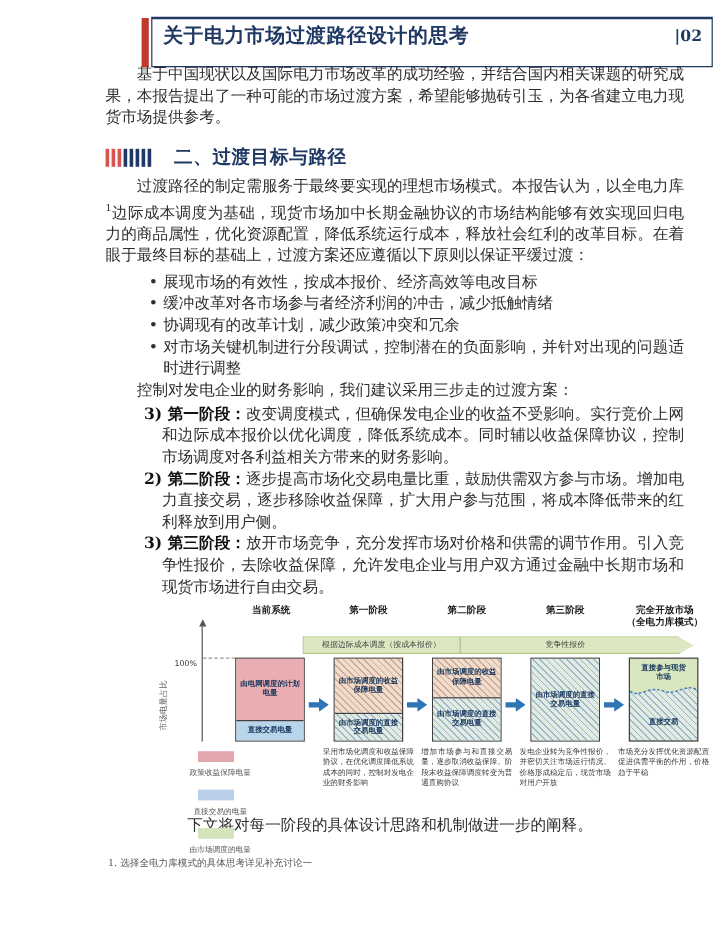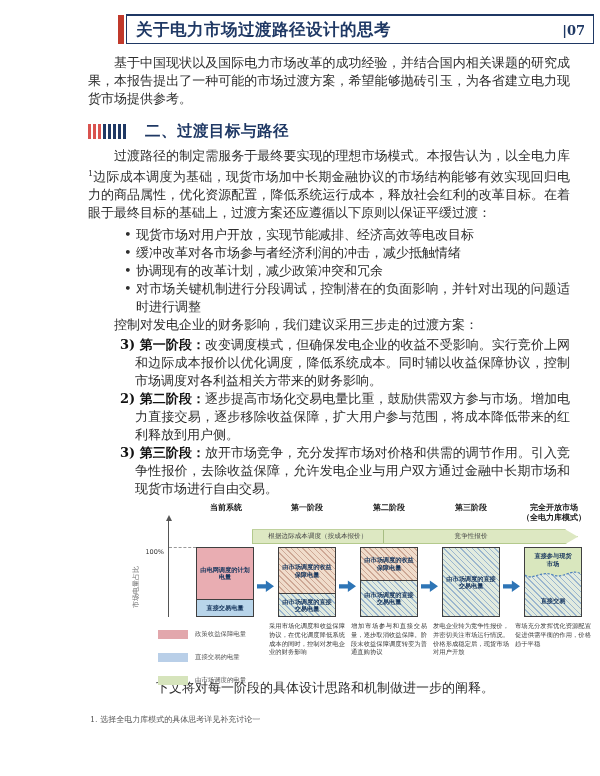--- a/index.html
+++ b/index.html
@@ -6,21 +6,21 @@
   .page{
     position:relative;width:600px;height:776px;background:#ffffff;
     margin:0 auto;overflow:hidden;
     font-family:"DejaVu Serif","Liberation Serif",serif;color:#2e2e2e;
   }
   
   .hdr{position:absolute;left:126px;top:14px;right:6px;}
   .hdr-box{
     position:relative;border:1px solid #1f3864;border-top:2px solid #1f3864;
     border-bottom:1.6px solid #1f3864;display:flex;justify-content:space-between;
-    align-items:center;padding:3px 8px 2px 9px;
+    align-items:center;padding:3px 8px 14px 9px;
   }
   .hdr-redbar{position:absolute;left:-9px;top:-1px;bottom:-1px;width:6px;background:#c0392b;}
   .hdr-title{font-size:16.5px;font-weight:bold;color:#1f3864;letter-spacing:.5px;}
   .hdr-pageno{font-size:13px;font-weight:bold;color:#1f3864;}
   
   .content{position:absolute;left:88px;top:54px;width:482px;font-size:13px;line-height:18px;text-align:justify;}
   .intro{margin:0 0 8px 0;text-indent:2em;}
   .sec-head{margin:14px 0 7px 0;display:flex;align-items:center;}
   .bars{display:flex;align-items:center;height:15px;margin-right:17px;}
   .bars i{display:block;width:3px;height:15px;margin-right:2px;}
@@ -72,40 +72,40 @@
   .farrow{position:absolute;top:77px;width:17px;height:12px;background:#2e75b6;
     clip-path:polygon(0 32%,52% 32%,52% 2%,100% 50%,52% 98%,52% 68%,0 68%);}
   .c5wave{position:absolute;left:0;top:0;width:100%;height:100%;}
   .c5top{position:absolute;left:7px;top:4px;width:42px;text-align:center;
     font-size:6.2px;font-weight:bold;color:#17365d;line-height:7.6px;}
   .c5bot{position:absolute;left:0;top:44px;width:100%;text-align:center;
     font-size:6.2px;font-weight:bold;color:#17365d;}
   .cap{position:absolute;top:119px;width:76px;font-size:6.3px;line-height:8.6px;
     color:#3b3b3b;text-align:justify;}
   .legend{position:absolute;left:70px;top:122px;font-size:6.4px;color:#555;}
-  .leg-row{display:flex;align-items:center;margin-bottom:5px;}
+  .leg-row{display:flex;align-items:center;margin-bottom:5px;flex-direction:column;}
   .leg-sw{width:30px;height:9px;margin-right:7px;}
   .sw-pink{background:#e2a7ac;}
   .sw-blue{background:#b9cfe8;}
   .sw-green{background:#d6e4bc;}
   
   .closing{margin:8px 0 0 68px;text-indent:0;}
   .footnote{position:absolute;left:90px;top:714px;font-size:8px;color:#555;
     font-family:"DejaVu Serif","Liberation Serif",serif;}
 </style>
 </head>
 <body>
 
 <div class="page">
 
   <div class="hdr">
     <div class="hdr-box">
       <span class="hdr-redbar"></span>
       <span class="hdr-title">关于电力市场过渡路径设计的思考</span>
-      <span class="hdr-pageno">|07</span>
+      <span class="hdr-pageno">|02</span>
     </div>
   </div>
 
   <div class="content">
 
     <p class="intro">基于中国现状以及国际电力市场改革的成功经验，并结合国内相关课题的研究成果，本报告提出了一种可能的市场过渡方案，希望能够抛砖引玉，为各省建立电力现货市场提供参考。</p>
 
     <div class="sec-head">
       <span class="bars">
         <i class="r"></i>
@@ -116,21 +116,21 @@
           <i class="b"></i>
           <i class="b"></i>
           <i class="b"></i>
       </span>
       <span class="sec-title">二、过渡目标与路径</span>
     </div>
 
     <p class="para"><span>过渡路径的制定需服务于最终要实现的理想市场模式。本报告认为，以全电力库</span><sup>1</sup><span>边际成本调度为基础，现货市场加中长期金融协议的市场结构能够有效实现回归电力的商品属性，优化资源配置，降低系统运行成本，释放社会红利的改革目标。在着眼于最终目标的基础上，过渡方案还应遵循以下原则以保证平缓过渡：</span></p>
 
     <ul class="bullets">
-      <li>现货市场对用户开放，实现节能减排、经济高效等电改目标</li>
+      <li>展现市场的有效性，按成本报价、经济高效等电改目标</li>
       <li>缓冲改革对各市场参与者经济利润的冲击，减少抵触情绪</li>
       <li>协调现有的改革计划，减少政策冲突和冗余</li>
       <li>对市场关键机制进行分段调试，控制潜在的负面影响，并针对出现的问题适时进行调整</li>
     </ul>
 
     <p class="lead">控制对发电企业的财务影响，我们建议采用三步走的过渡方案：</p>
 
     <div class="steps">
       <div class="step"><b>3) 第一阶段：</b><span>改变调度模式，但确保发电企业的收益不受影响。实行竞价上网和边际成本报价以优化调度，降低系统成本。同时辅以收益保障协议，控制市场调度对各利益相关方带来的财务影响。</span></div>
       <div class="step"><b>2) 第二阶段：</b><span>逐步提高市场化交易电量比重，鼓励供需双方参与市场。增加电力直接交易，逐步移除收益保障，扩大用户参与范围，将成本降低带来的红利释放到用户侧。</span></div>

